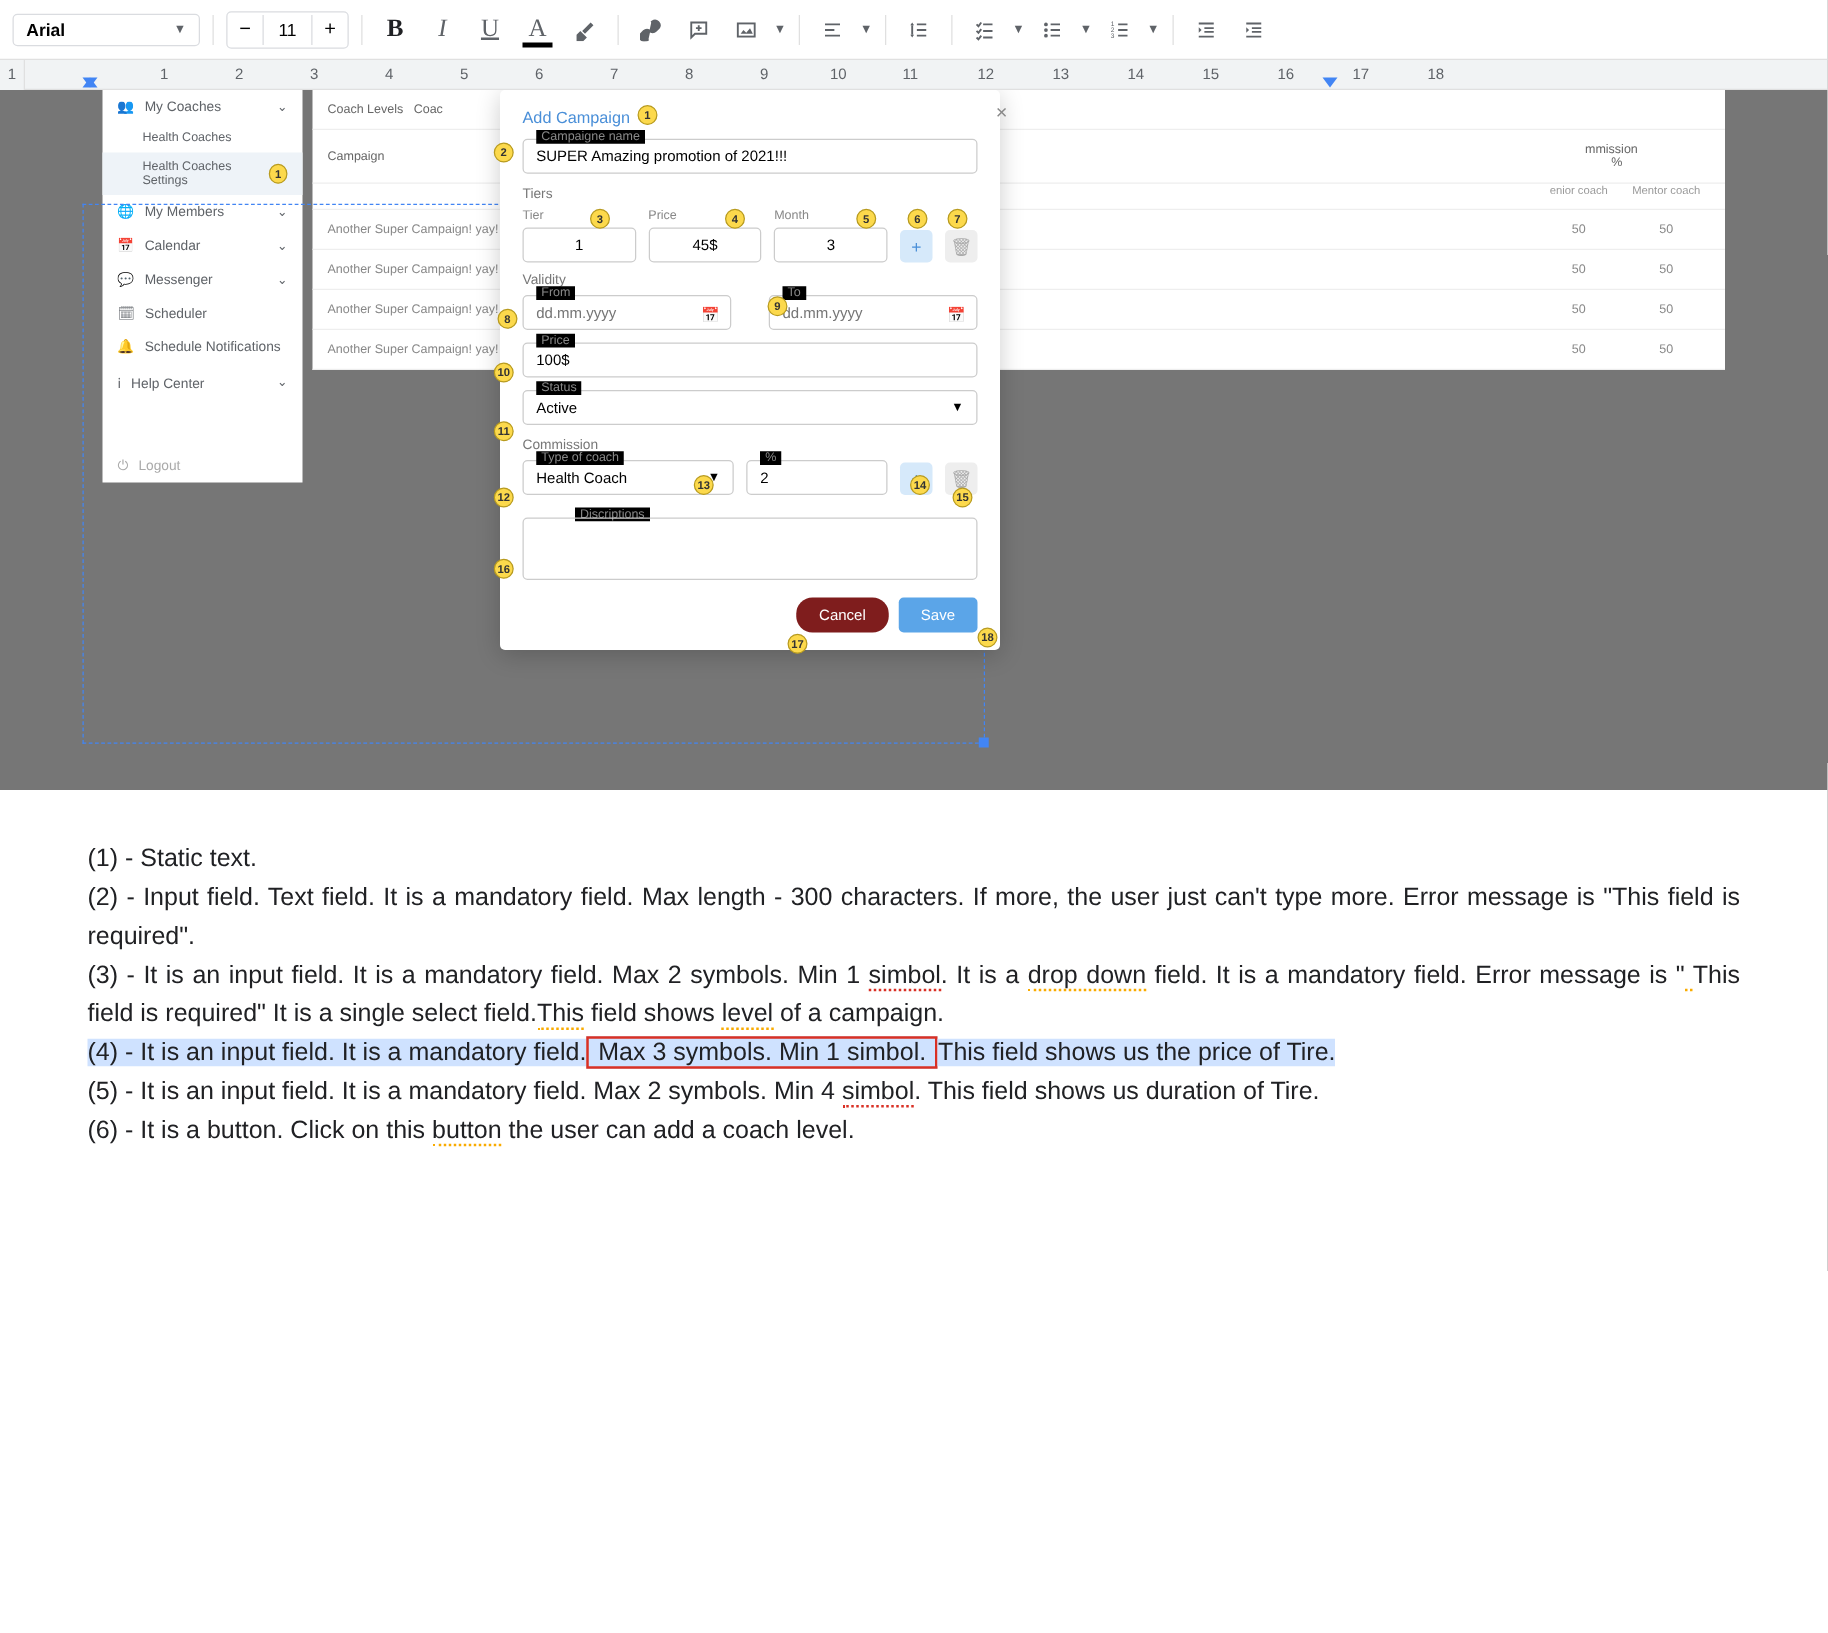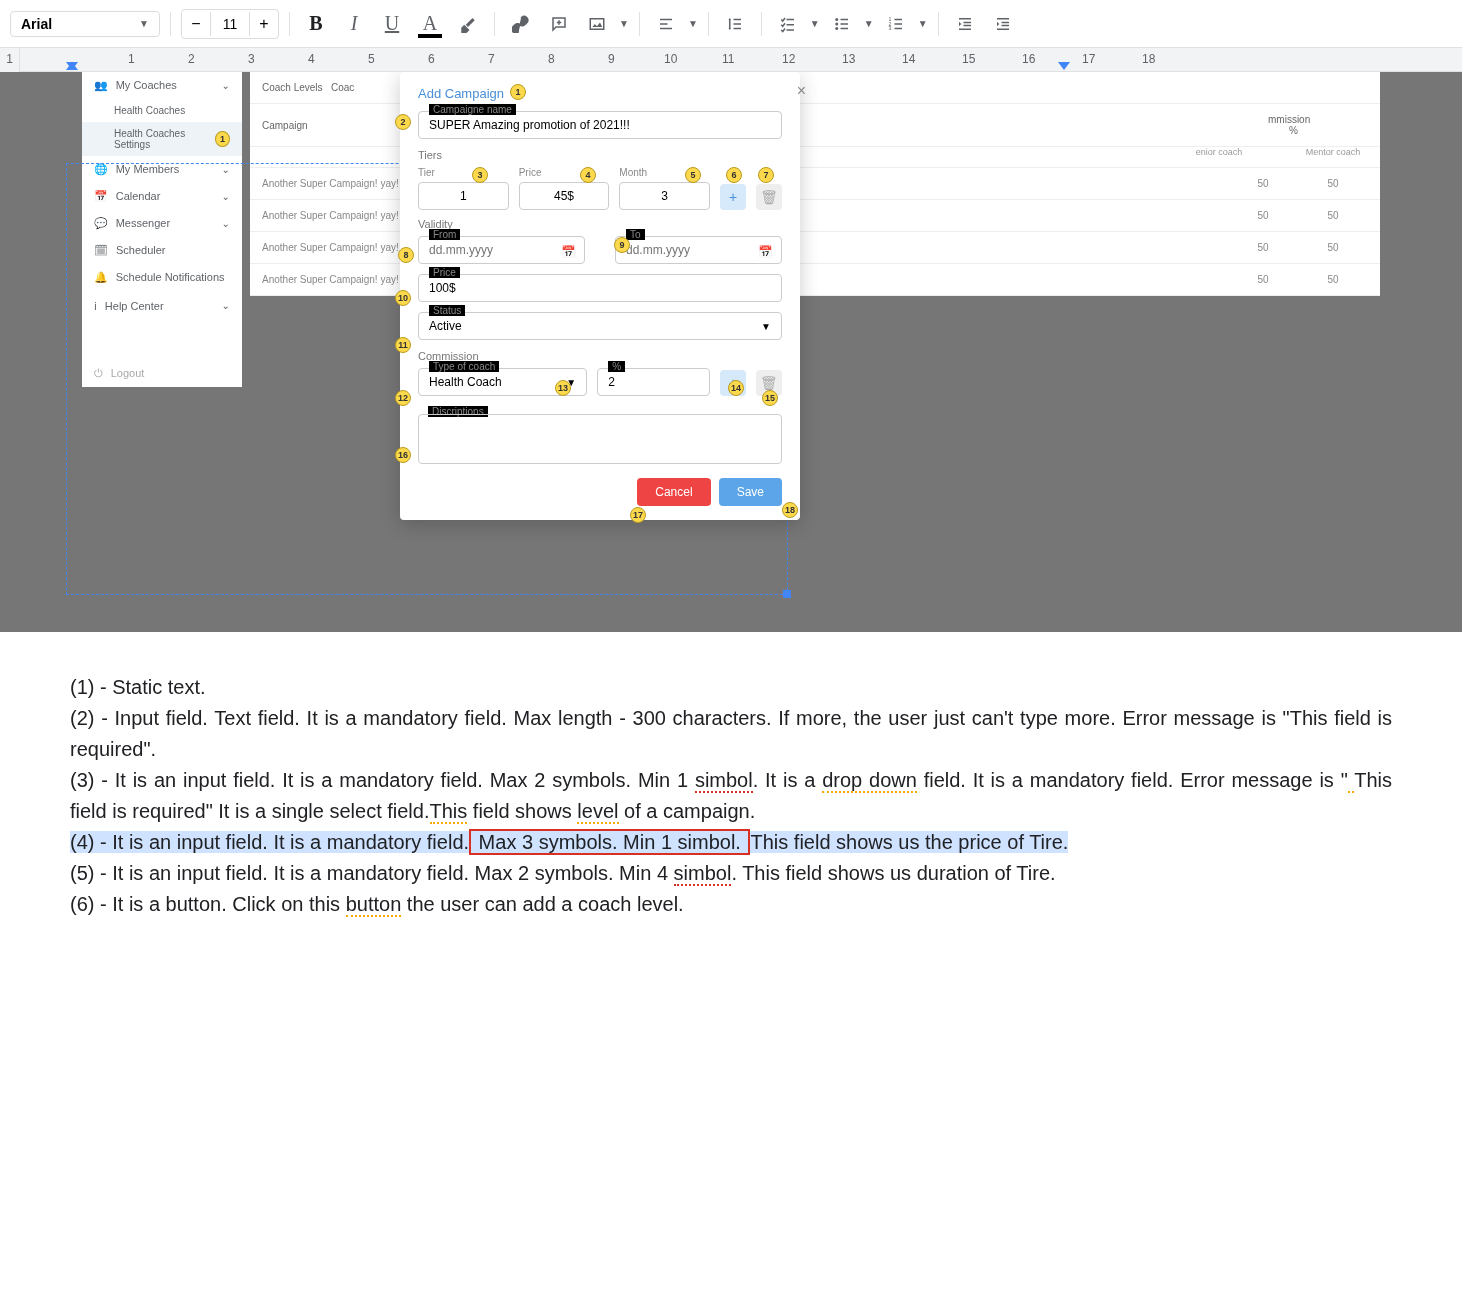--- a/index.html
+++ b/index.html
@@ -62,21 +62,21 @@
 .small-input { border: 1px solid #ccc; border-radius: 4px; padding: 6px; width: 100%; text-align: center; font-size: 12px; }
 .btn-sq { width: 26px; height: 26px; border-radius: 4px; background: #d6e9fa; color: #4a8fd8; display: flex; align-items: center; justify-content: center; cursor: pointer; font-size: 14px; }
 .btn-sq.del { background: #eee; color: #aaa; }
 .row2 { display: flex; gap: 30px; }
 .row2 .half { flex: 1; position: relative; }
 .date-input { position: relative; text-decoration: underline; }
 .cal-icon { position: absolute; right: 8px; top: 8px; color: #888; font-size: 12px; }
 .textarea-box { border: 1px solid #ccc; border-radius: 4px; height: 50px; position: relative; }
 .modal-footer { display: flex; justify-content: flex-end; gap: 8px; padding: 14px 0; }
 .btn { padding: 7px 18px; border-radius: 4px; border: none; cursor: pointer; font-size: 12px; }
-.btn-cancel { background: #ef4444; color: #fff; }
+.btn-cancel { background: #7f1d1d; color: #fff; border-radius: 13px; }
 .btn-save { background: #5ba5e8; color: #fff; }
 
 
 .sel-rect { position: absolute; border: 1.5px dashed #4285f4; pointer-events: none; }
 .sel-rect.main { top: 91px; left: 66px; width: 722px; height: 432px; }
 .sel-handle { position: absolute; width: 8px; height: 8px; background: #4285f4; }
 
 
 .marker { position: absolute; width: 16px; height: 16px; border-radius: 50%; background: #fcd94c; border: 1px solid #b89b1f; color: #333; font-size: 9px; font-weight: bold; display: flex; align-items: center; justify-content: center; z-index: 30; }
 
@@ -260,21 +260,21 @@
       <div class="bg-row" style="font-weight:500;color:#666;">
           <span class="c1"><span>Coach Levels</span>&nbsp;&nbsp;&nbsp;<span>Coac</span></span>
           <span class="c2"></span>
           <span class="c3"></span>
         </div>
       <div class="bg-row" style="color:#666;">
           <span class="c1">Campaign</span>
           <span class="c2" style="text-align:right;padding-left:40px;">mmission %</span>
           <span class="c3"></span>
         </div>
-      <div class="bg-row" style="font-size:9px;color:#999;padding-top:0;gap:44px;">
+      <div class="bg-row" style="font-size:9px;color:#999;padding-top:0;">
           <span class="c1"></span>
           <span class="c2">enior coach</span>
           <span class="c3">Mentor coach</span>
         </div>
       <div class="bg-row">
           <span class="c1">Another Super Campaign! yay!</span>
           <span class="c2">50</span>
           <span class="c3">50</span>
         </div>
       <div class="bg-row">
@@ -336,21 +336,21 @@
               <span style="font-size:10px;">▼</span>
             </div>
           </div>
         <div class="col">
             <div class="field-group" style="margin-bottom:0;"><span class="field-label">%</span><input class="field-input" value="2" style=""></div>
           </div>
         <div class="btn-sq">+</div>
         <div class="btn-sq del">🗑</div>
       </div>
       <div style="position:relative;margin-top:18px;">
-        <span class="field-label" style="top:-8px;">Discriptions</span>
+        <span class="field-label" style="top:-8px;margin-left:32px;">Discriptions</span>
         <div class="textarea-box"></div>
       </div>
       <div class="modal-footer">
         <button class="btn btn-cancel">Cancel</button>
         <button class="btn btn-save">Save</button>
       </div>
     </div>
 
     <div class="sel-rect main">
       <div class="sel-handle" style="bottom:-4px;right:-4px;"></div>

